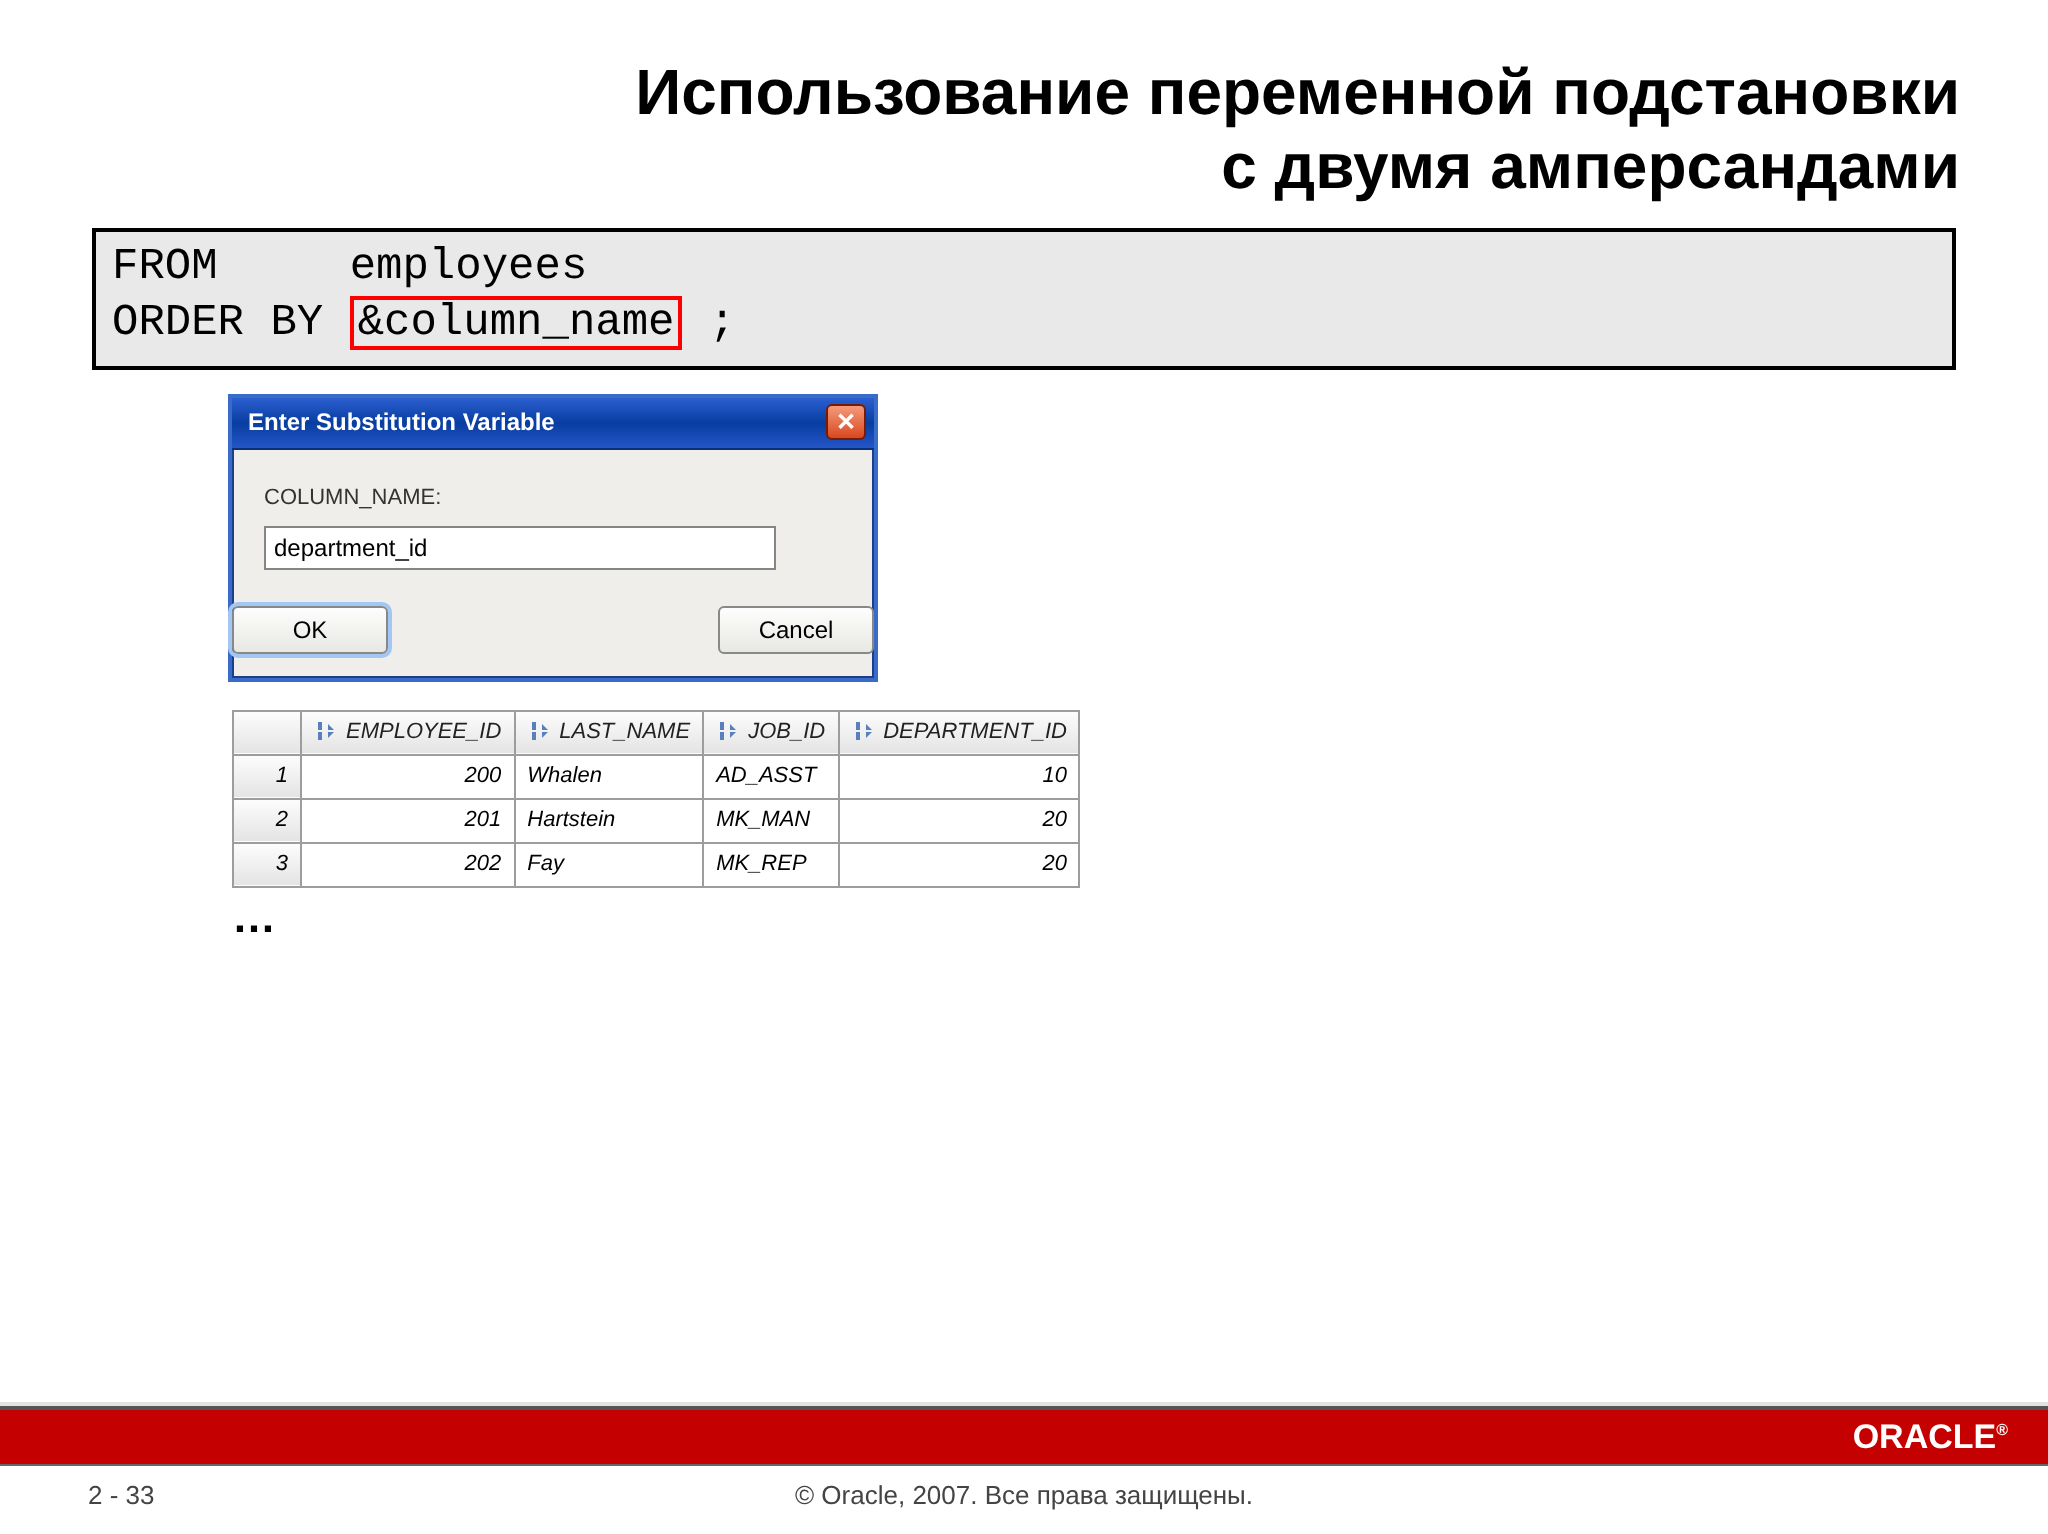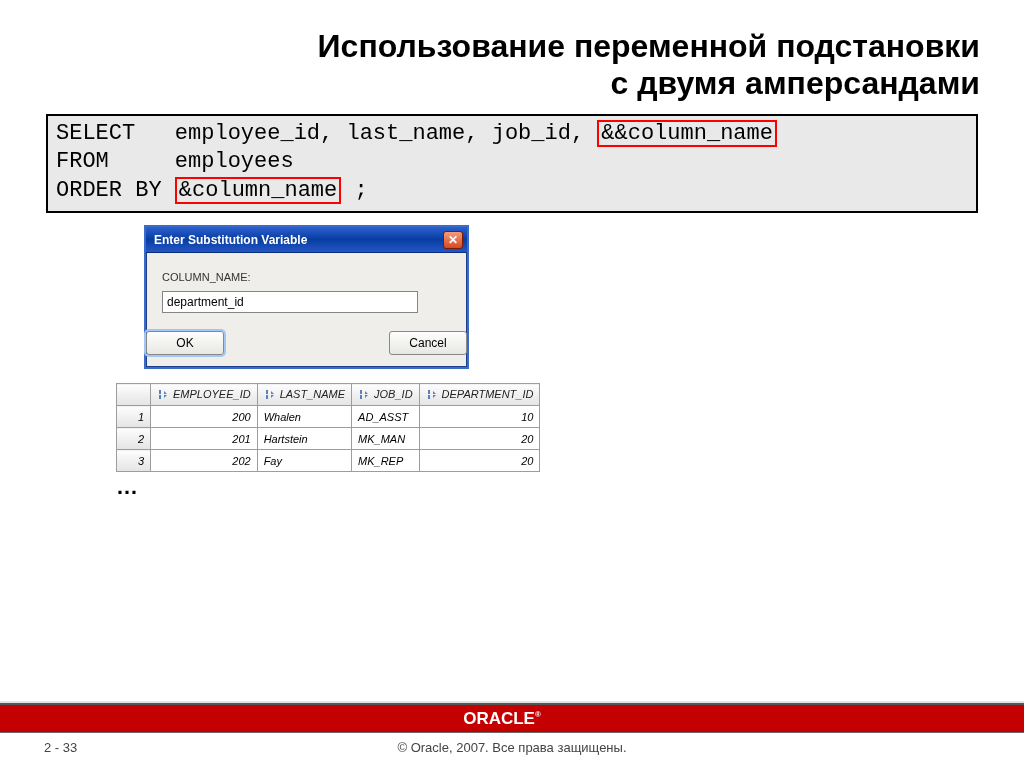--- a/index.html
+++ b/index.html
@@ -11,21 +11,21 @@
 
   .body-text { font-size: 20px; line-height: 1.35; margin-bottom: 10px; }
   .amp { font-family: "Courier New", monospace; font-size: 20px; }
 
   
   .code-block { border: 2px solid #000; background: #e9e9e9; padding: 4px 8px 6px 8px; font-family: "Courier New", monospace; font-size: 22px; line-height: 1.3; margin: 6px 2px 12px 2px; }
   .kw { font-weight: normal; }
   .hlbox { border: 2px solid #ff0000; padding: 0 2px; display: inline-block; line-height: 1.05; }
 
   
-  .dialog-wrap { margin-left: 100px; width: 325px; }
+  .dialog-wrap { margin-left: 70px; width: 325px; }
   .dialog { border: 2px solid #3b6bc8; background: #efeeea; font-family: Tahoma, Arial, sans-serif; font-size: 12px; box-shadow: 0 0 0 1px #1c3f8c inset; }
   .titlebar { height: 26px; background: linear-gradient(#2c5fd0,#083da0 50%,#2456c7); color: #fff; display: flex; align-items: center; padding: 0 4px 0 8px; font-weight: bold; font-size: 12px; border-bottom: 1px solid #0a2f7a; }
   .titlebar .spacer { flex: 1; }
   .closebtn { width: 20px; height: 18px; background: linear-gradient(#f59a7a,#d84820); border: 1px solid #7a1a00; border-radius: 3px; color: #fff; display: flex; align-items: center; justify-content: center; font-size: 12px; font-weight: bold; cursor: default; }
   .dlg-body { padding: 18px 16px 12px 16px; }
   .dlg-label { font-size: 11px; color: #333; margin-bottom: 8px; }
   .dlg-input { width: 256px; height: 22px; border: 1px solid #858585; background: #fff; padding: 2px 4px; font-size: 12px; font-family: Tahoma, Arial, sans-serif; }
   .dlg-buttons { display: flex; justify-content: space-between; gap: 22px; padding: 6px 0 12px 0; }
   .dlg-btn { width: 78px; height: 24px; border: 1px solid #888; border-radius: 3px; background: linear-gradient(#fefefe,#e7e7e3); font-size: 12px; font-family: Tahoma, Arial, sans-serif; cursor: default; }
   .dlg-btn:first-child { box-shadow: 0 0 0 2px #a3c7f5; }
@@ -37,44 +37,40 @@
   table.results th { background: linear-gradient(#fdfdfd,#e4e4e4); font-weight: normal; color: #222; }
   table.results th.rownum, table.results td.rownum { text-align: right; background: linear-gradient(#fdfdfd,#e4e4e4); width: 34px; }
   table.results th .sorticon { display: inline-block; width: 12px; height: 12px; margin-right: 4px; vertical-align: middle; }
   table.results td { background: #fff; }
   table.results td.num { text-align: right; }
   table.results td.txt { text-align: left; }
 
   .ellipsis { margin-left: 72px; font-size: 22px; font-weight: bold; margin-top: 2px; }
 
   
-  .footer-bar { position: absolute; left: 0; right: 0; bottom: 34px; height: 30px; background: #c40000; border-top: 2px solid #555; border-bottom: 1px solid #666; display: flex; justify-content: center; align-items: center; padding-right: 20px; }
+  .footer-bar { position: absolute; left: 0; right: 0; bottom: 34px; height: 30px; background: #c40000; border-top: 2px solid #555; border-bottom: 1px solid #666; display: flex; justify-content: flex-end; align-items: center; padding-right: 20px; }
   .oracle-logo { font-family: Arial, sans-serif; font-weight: bold; color: #fff; font-size: 17px; letter-spacing: 0; }
   .oracle-logo sup { font-size: 8px; }
   .footer-text { position: absolute; left: 0; right: 0; bottom: 12px; text-align: center; font-size: 13px; color: #444; }
   .page-num { position: absolute; left: 44px; bottom: 12px; font-size: 13px; color: #444; }
   .grey-strip { position: absolute; left: 0; right: 0; bottom: 64px; height: 2px; background: #e3e3e3; }
 
   .sorticon svg { display: block; }
 </style>
 </head>
 <body>
 
 <div class="slide">
   <h1 class="title">
     <span>Использование переменной подстановки</span><br>
     <span>с двумя амперсандами</span>
   </h1>
 
 
   <div class="code-block">
-    <div>
-      <span class="kw">SELECT</span>&nbsp;&nbsp;&nbsp;<span>employee_id, last_name, job_id,</span>
-      <span class="hlbox">&amp;&amp;column_name</span>
-    </div>
     <div>
       <span class="kw">FROM</span>&nbsp;&nbsp;&nbsp;&nbsp;&nbsp;<span>employees</span>
     </div>
     <div>
       <span class="kw">ORDER BY</span>
       <span class="hlbox">&amp;column_name</span>
       <span>;</span>
     </div>
   </div>
 

